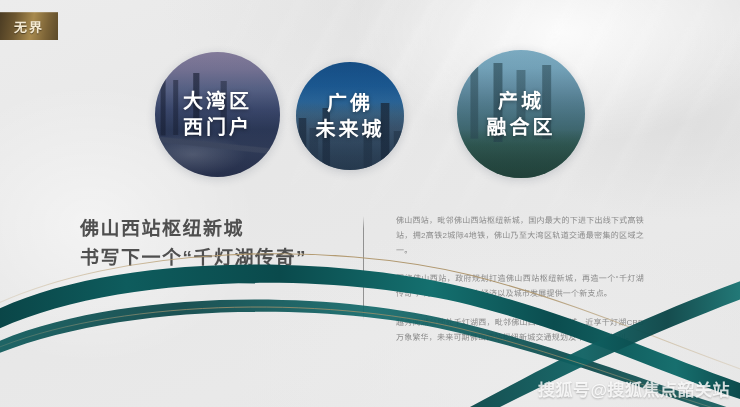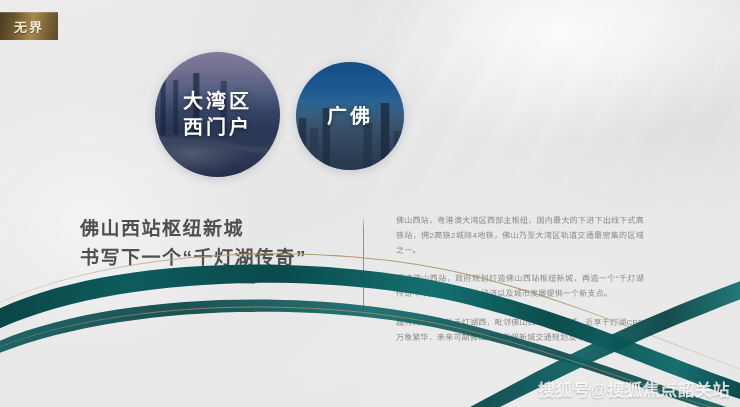--- a/index.html
+++ b/index.html
@@ -315,33 +315,42 @@
       <div class="l1">大湾区</div>
       <div class="l2">西门户</div>
     </div>
   </div>
 
   <div class="circle" id="c2">
     <div class="photo"></div>
     <div class="veil"></div>
     <div class="cap">
       <div class="l1">广佛</div>
+      <div class="l2">未来城</div>
     </div>
   </div>
 
+  <div class="circle" id="c3">
+    <div class="photo"></div>
+    <div class="veil"></div>
+    <div class="cap">
+      <div class="l1">产城</div>
+      <div class="l2">融合区</div>
+    </div>
+  </div>
 
   <div class="headline">
     <div class="h1">佛山西站枢纽新城</div>
     <div class="h2">书写下一个“千灯湖传奇”</div>
   </div>
 
   <div class="divider"></div>
 
   <div class="copy">
-    <p>佛山西站，粤港澳大湾区西部主枢纽，国内最大的下进下出线下式高铁站，拥2高铁2城际4地铁，佛山乃至大湾区轨道交通最密集的区域之一。</p>
+    <p>佛山西站，毗邻佛山西站枢纽新城，国内最大的下进下出线下式高铁站，拥2高铁2城际4地铁，佛山乃至大湾区轨道交通最密集的区域之一。</p>
     <p>围绕佛山西站，政府规划打造佛山西站枢纽新城，再造一个“千灯湖传奇”，为南海乃至佛山经济以及城市发展提供一个新支点。</p>
     <p>越秀阅湖台地处千灯湖西，毗邻佛山西站枢纽新城，近享千灯湖CBD万象繁华，未来可期佛山西站枢纽新城交通规划及千亿政策红利。</p>
   </div>
 
   <svg class="ribbons" viewBox="0 0 740 160" preserveAspectRatio="none">
     <defs>
       <linearGradient id="gTeal1" x1="0" y1="0" x2="1" y2="0">
         <stop offset="0%" stop-color="#0a4446"></stop>
         <stop offset="18%" stop-color="#0e5c5d"></stop>
         <stop offset="38%" stop-color="#0a4a4c"></stop>

